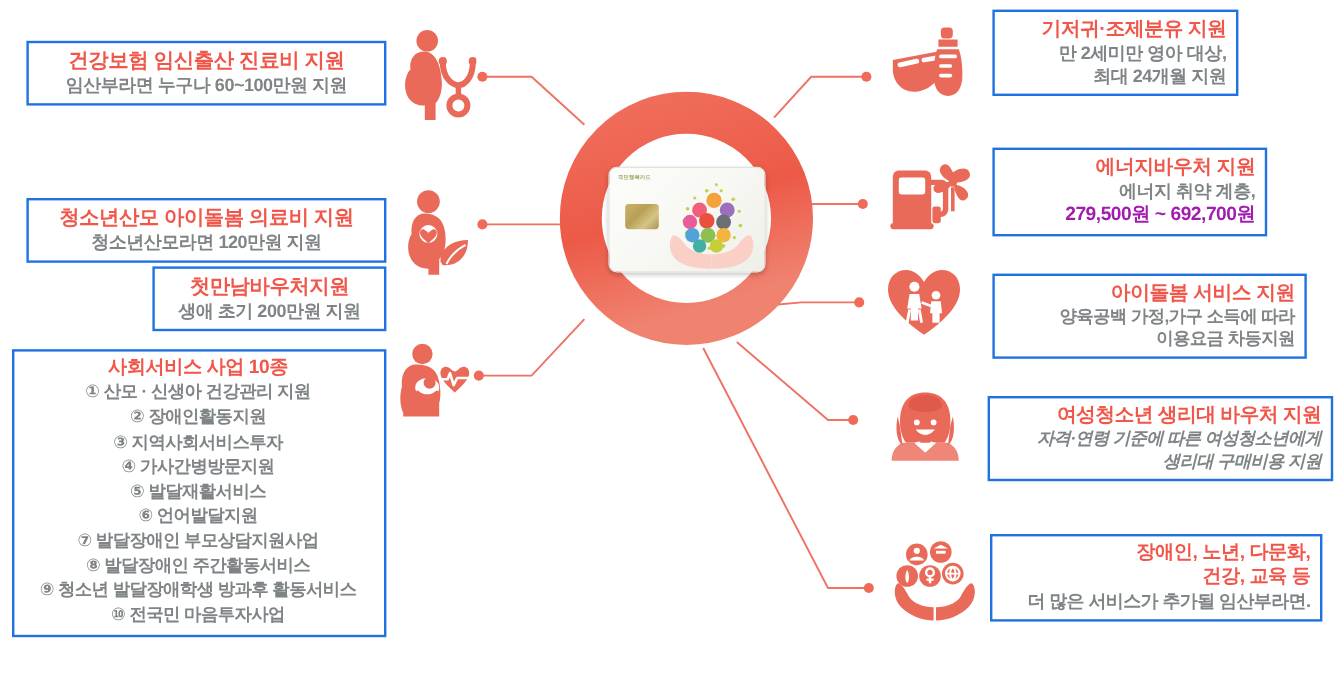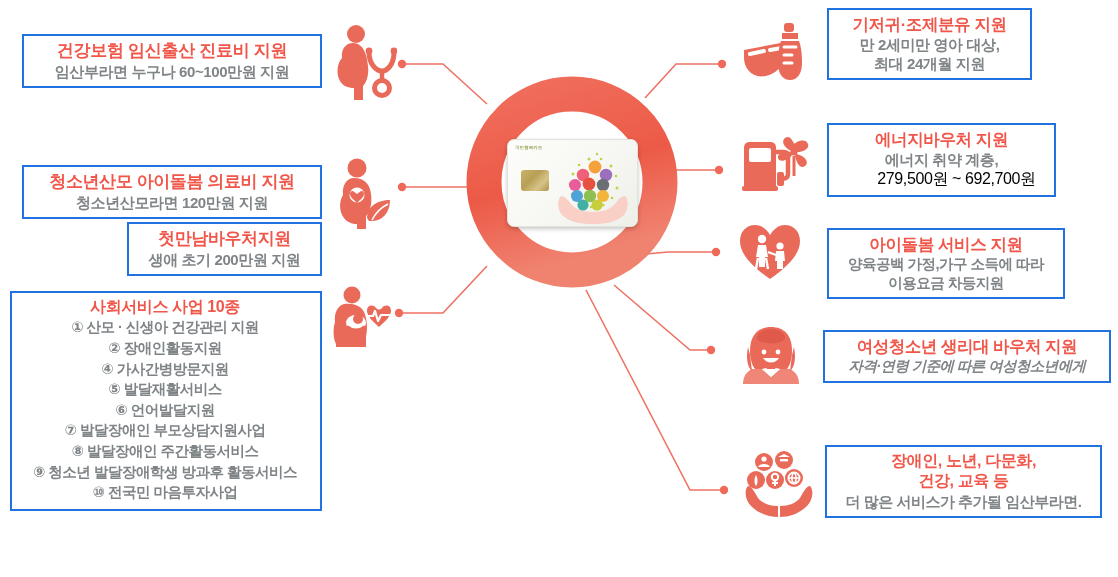--- a/index.html
+++ b/index.html
@@ -32,30 +32,30 @@
     color:var(--red,#f1564a);
     font-weight:bold;
     white-space:nowrap;
   }
   .box .s{
     color:#7f8487;
     font-weight:bold;
     white-space:nowrap;
   }
   .box .s.strong{
-    color:#000000;
-    font-weight:normal;
+    color:#a21caf;
+    font-weight:bold;
     margin-left:30px;
   }
   .box .t.line{
     color:var(--red,#f1564a);
     font-weight:bold;
   }
   .ar{text-align:center;}
-  .al{text-align:center;}
+  .al{text-align:right;}
 
   
   #box-health{left:22px;top:34px;width:300px;}
   #box-health .t{font-size:17px;letter-spacing:-0.3px;}
   #box-health .s{font-size:15px;letter-spacing:-0.4px;}
 
   #box-teenmom{left:22px;top:165px;width:300px;}
   #box-teenmom .t{font-size:17px;letter-spacing:-0.4px;}
   #box-teenmom .s{font-size:15px;letter-spacing:-0.4px;}
 
@@ -70,21 +70,21 @@
   
   #box-diaper{left:827px;top:8px;width:205px;}
   #box-diaper .t{font-size:16.5px;letter-spacing:-0.4px;}
   #box-diaper .s{font-size:15px;letter-spacing:-0.4px;}
 
   #box-energy{left:827px;top:123px;width:229px;}
   #box-energy .t{font-size:16.5px;letter-spacing:-0.4px;}
   #box-energy .s{font-size:15px;letter-spacing:-0.4px;}
   #box-energy .s.strong{font-size:16px;}
 
-  #box-care{left:827px;top:228px;width:238px;}
+  #box-care{left:827px;top:228px;width:262px;}
   #box-care .t{font-size:16.5px;letter-spacing:-0.4px;}
   #box-care .s{font-size:14.5px;letter-spacing:-0.5px;}
 
   #box-sanitary{left:823px;top:330px;width:288px;}
   #box-sanitary .t{font-size:16.5px;letter-spacing:-0.5px;}
   #box-sanitary .s{font-size:14.5px;letter-spacing:-0.6px;font-style:italic;}
 
   #box-more{left:825px;top:445px;width:277px;}
   #box-more .t{font-size:16px;letter-spacing:-0.4px;}
   #box-more .s{font-size:15px;letter-spacing:-0.5px;}
@@ -350,20 +350,21 @@
 
   <div class="box ar" id="box-firstmeet">
     <div class="t">첫만남바우처지원</div>
     <div class="s">생애 초기 200만원 지원</div>
   </div>
 
   <div class="box ar" id="box-social">
     <div class="t">사회서비스 사업 10종</div>
     <div class="s">① 산모 · 신생아 건강관리 지원</div>
     <div class="s">② 장애인활동지원</div>
+    <div class="s">③ 지역사회서비스투자</div>
     <div class="s">④ 가사간병방문지원</div>
     <div class="s">⑤ 발달재활서비스</div>
     <div class="s">⑥ 언어발달지원</div>
     <div class="s">⑦ 발달장애인 부모상담지원사업</div>
     <div class="s">⑧ 발달장애인 주간활동서비스</div>
     <div class="s">⑨ 청소년 발달장애학생 방과후 활동서비스</div>
     <div class="s">⑩ 전국민 마음투자사업</div>
   </div>
 
   <div class="box al" id="box-diaper">
@@ -380,20 +381,21 @@
 
   <div class="box al" id="box-care">
     <div class="t">아이돌봄 서비스 지원</div>
     <div class="s">양육공백 가정,가구 소득에 따라</div>
     <div class="s">이용요금 차등지원</div>
   </div>
 
   <div class="box al" id="box-sanitary">
     <div class="t">여성청소년 생리대 바우처 지원</div>
     <div class="s">자격·연령 기준에 따른 여성청소년에게</div>
+    <div class="s">생리대 구매비용 지원</div>
   </div>
 
   <div class="box al" id="box-more">
     <div class="t line">장애인, 노년, 다문화,</div>
     <div class="t line">건강, 교육 등</div>
     <div class="s">더 많은 서비스가 추가될 임산부라면.</div>
   </div>
 
 </div>
 

